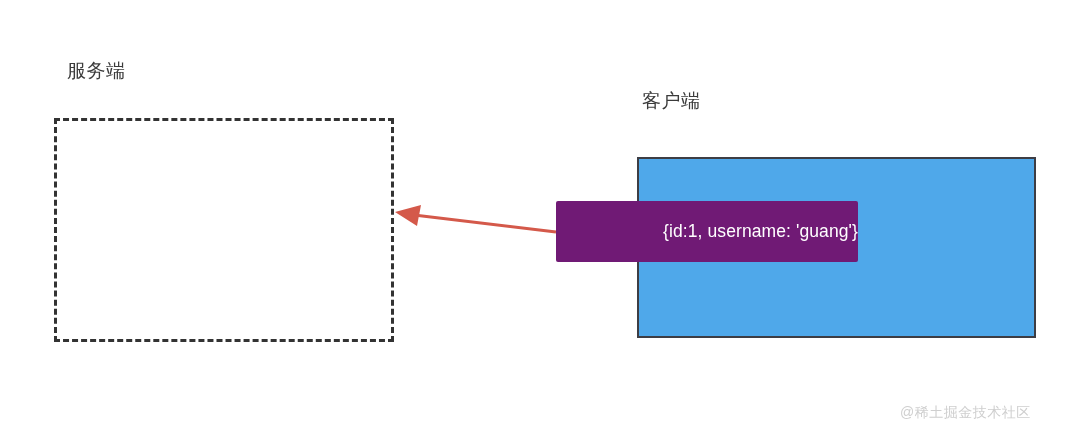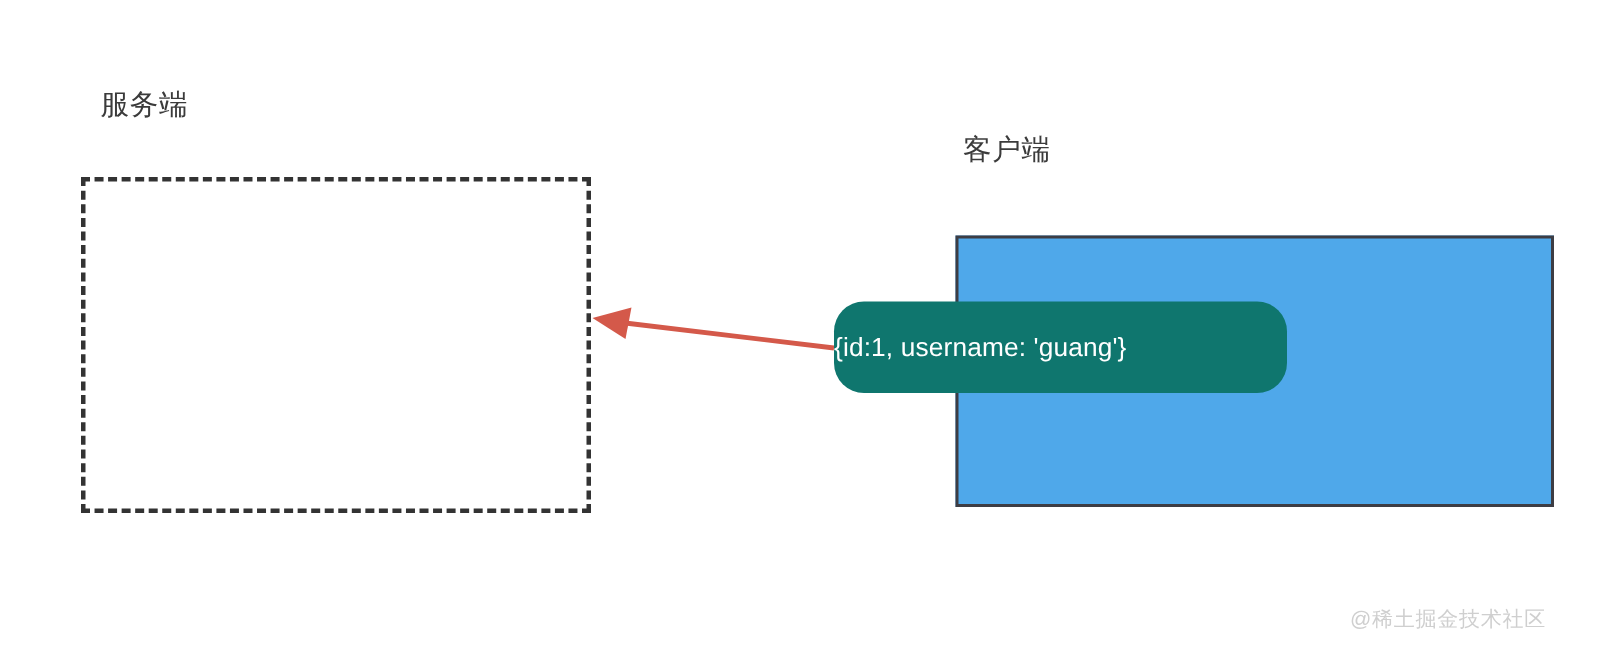--- a/index.html
+++ b/index.html
@@ -61,25 +61,25 @@
     height: 436px;
     pointer-events: none;
   }
   #message-tooltip {
     position: absolute;
     left: 556px;
     top: 201px;
     width: 302px;
     height: 61px;
     box-sizing: border-box;
-    background: #0f766e;
-    border-radius: 20px;
+    background: #701a75;
+    border-radius: 2px;
     display: flex;
     align-items: center;
-    justify-content: flex-start;
+    justify-content: flex-end;
   }
   #message-tooltip .tip-text {
     color: #ffffff;
     font-size: 17.5px;
     line-height: 1;
     white-space: nowrap;
     letter-spacing: 0.1px;
   }
   #watermark {
     position: absolute;

